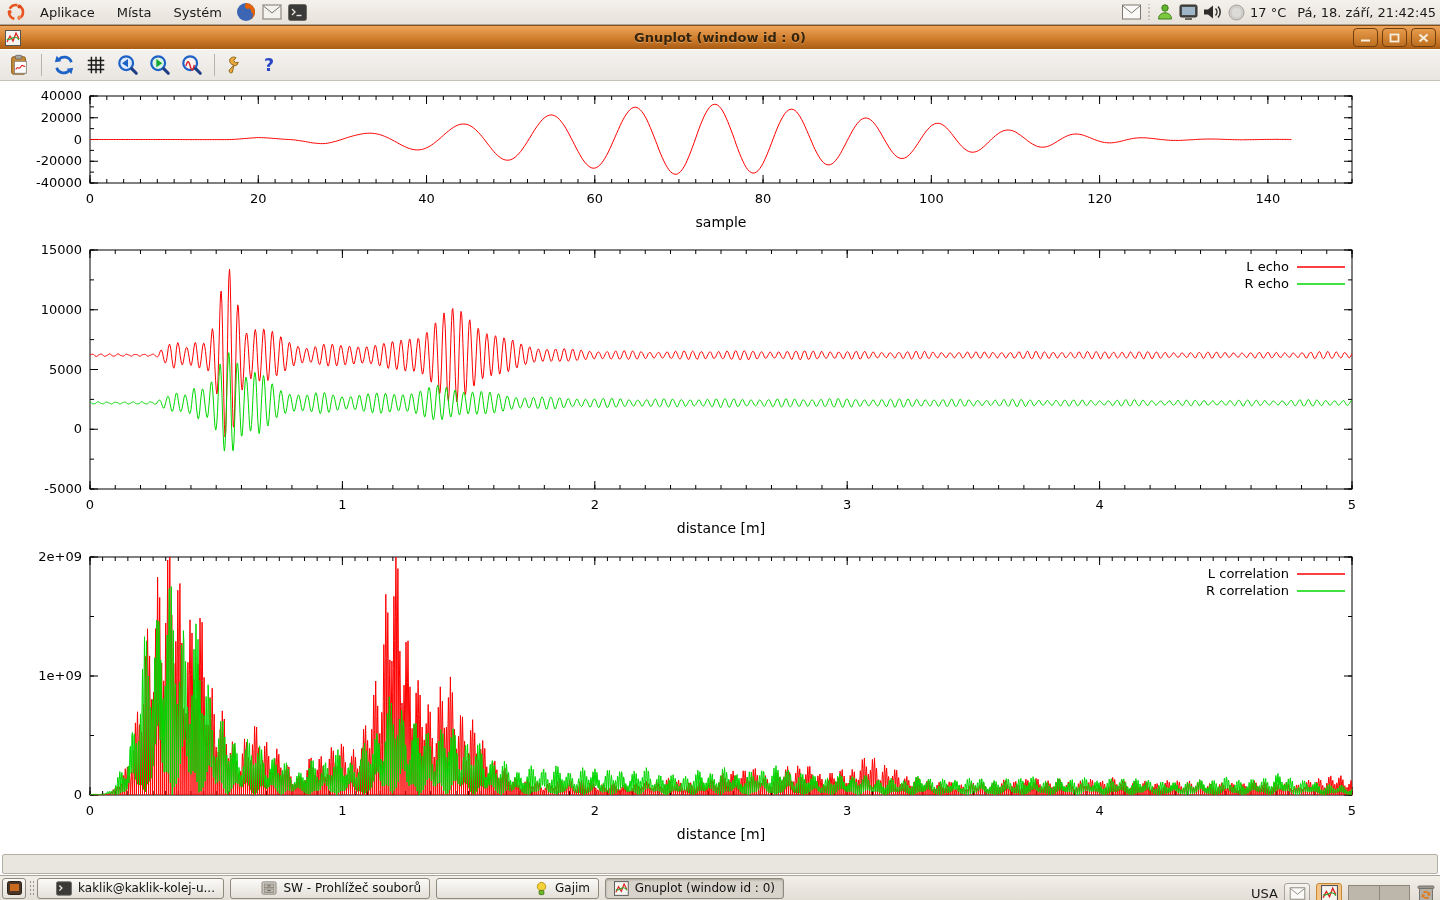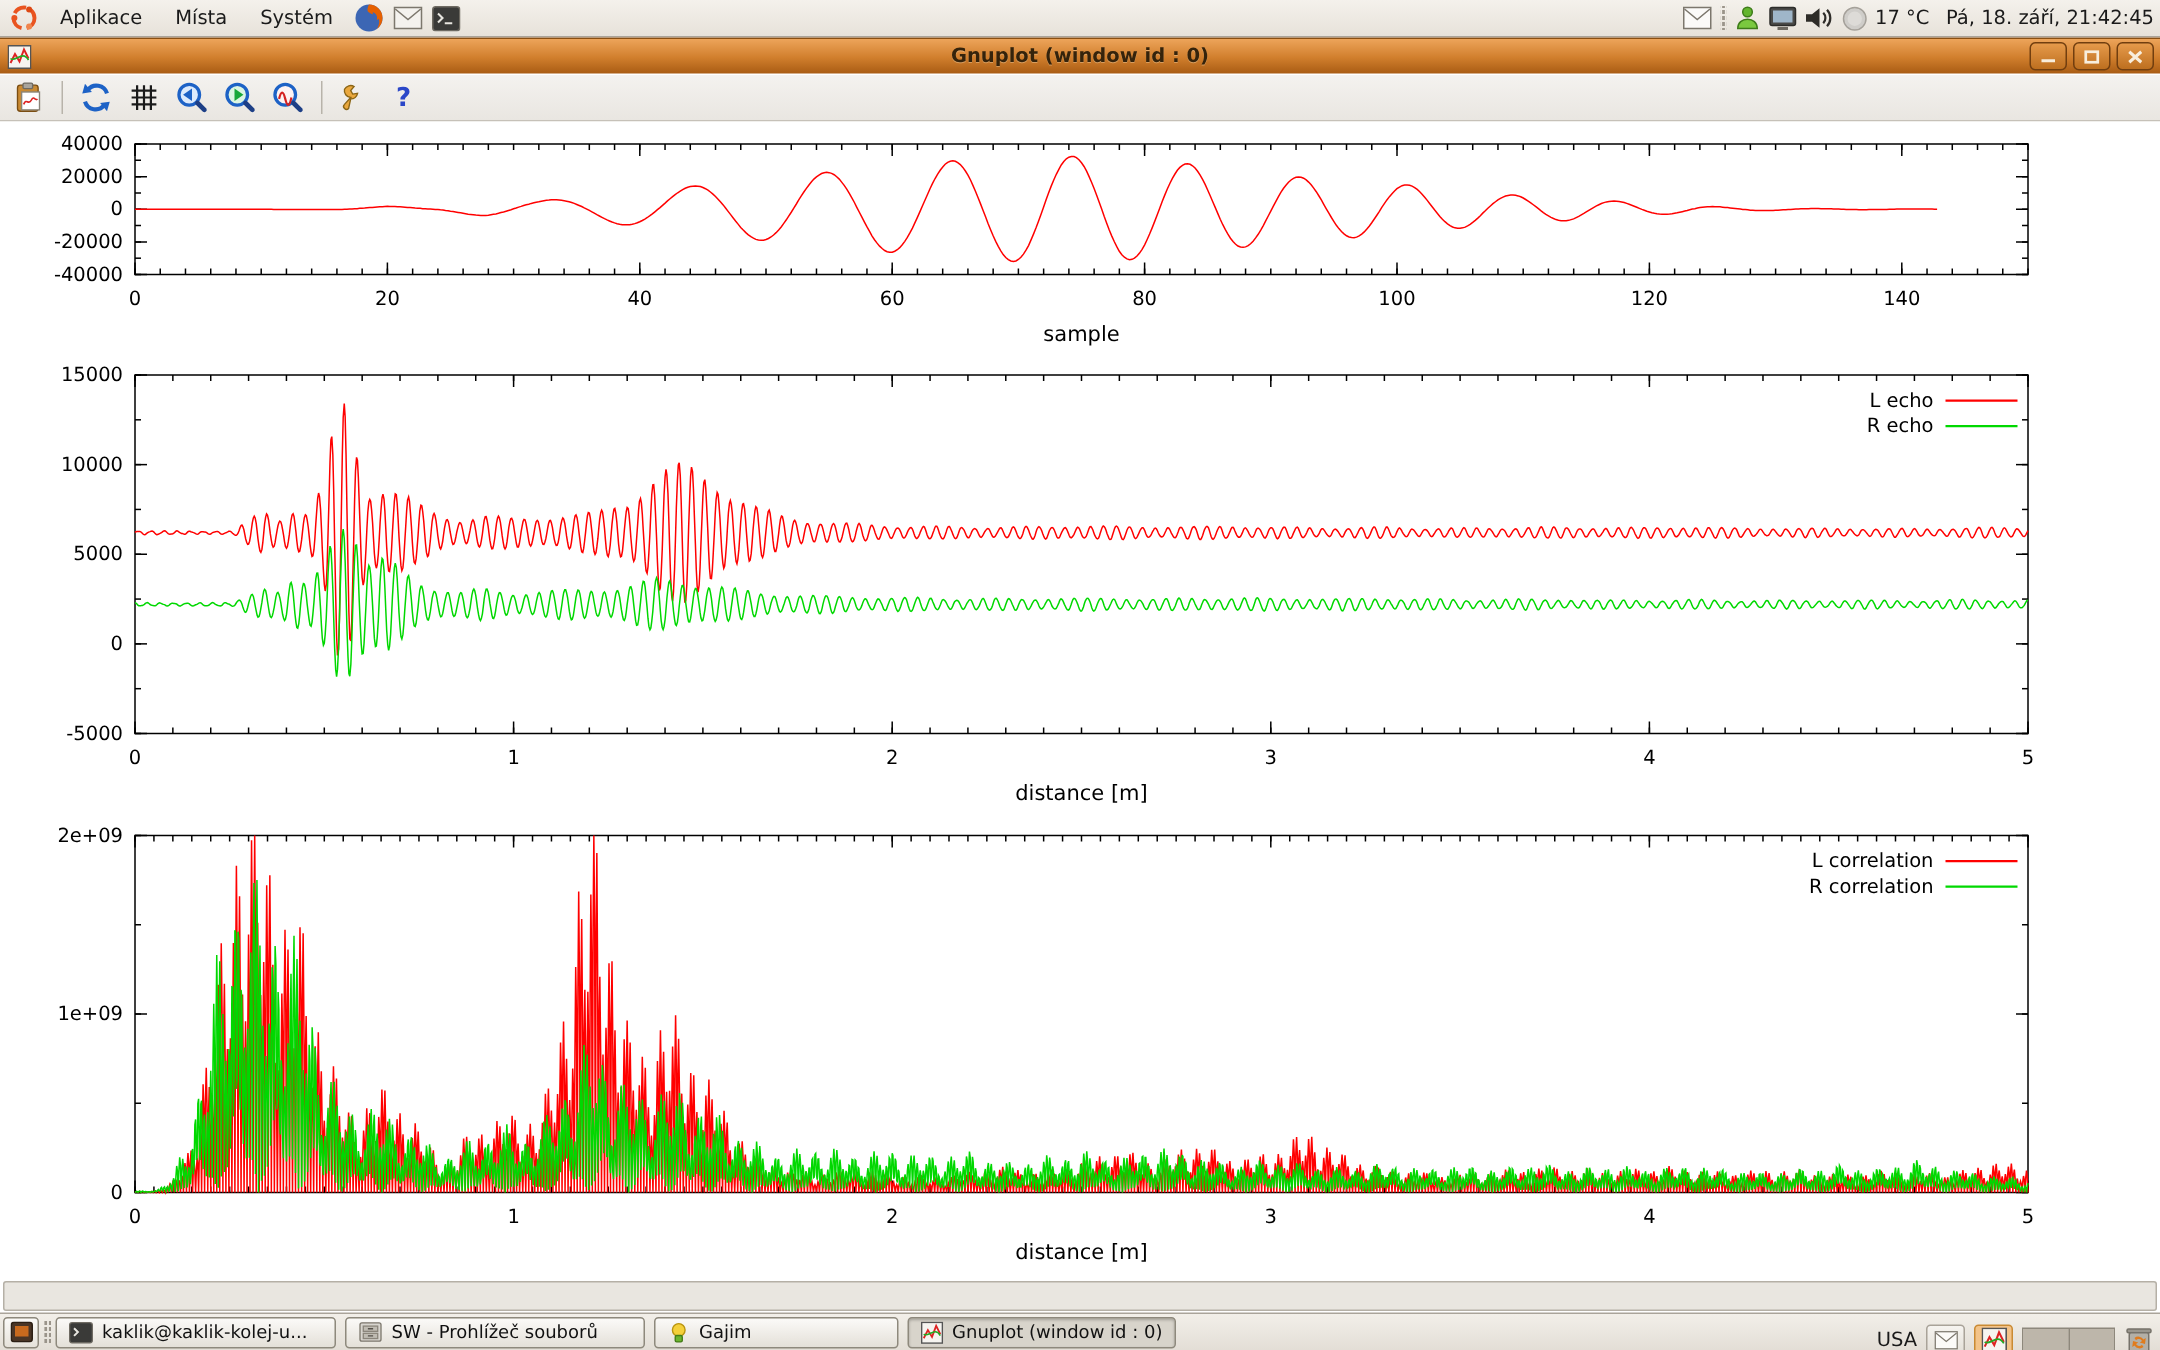--- a/index.html
+++ b/index.html
@@ -43,21 +43,21 @@
   
   .taskbar{position:absolute;left:0;top:875px;width:1440px;height:25px;
     background:linear-gradient(#f2efe9,#e3ded6);border-top:1px solid #aaa49a;
     display:flex;align-items:center;font-size:12px;}
   .show-desktop{width:24px;height:21px;margin-left:2px;border:1px solid #8e897d;border-radius:3px;
     background:linear-gradient(#fbfaf8,#e6e2da);display:flex;align-items:center;justify-content:center;}
   .tb-handle{width:5px;height:16px;margin:0 3px;
     background-image:radial-gradient(#9a948a 1px,transparent 1px);background-size:3px 4px;}
   .taskbtn{height:21px;border:1px solid #8e897d;border-radius:3px;margin-right:6px;
     background:linear-gradient(#fbfaf8,#e4e0d8);display:flex;align-items:center;gap:6px;
-    padding:0 8px;overflow:hidden;white-space:nowrap;color:#111;}
+    padding:0 8px;overflow:hidden;white-space:nowrap;color:#111;justify-content:flex-end;}
   .taskbtn.pressed{background:#d8d4cb;box-shadow:inset 0 1px 2px rgba(0,0,0,.25);}
   .tb-right{position:absolute;right:4px;top:0;height:35px;display:flex;align-items:center;gap:6px;}
   .kbd-ind{font-size:13px;color:#1a1a1a;}
   .tray-btn{width:26px;height:21px;border:1px solid #a9a399;border-radius:3px;
     background:linear-gradient(#f6f4f0,#e2ded6);display:flex;align-items:center;justify-content:center;}
   .tray-btn.hl{background:#f3c388;border-color:#c98a33;}
   .ws-switch{display:flex;height:18px;border:1px solid #8e887c;}
   .ws-cell{width:30px;height:100%;background:#bdb6aa;}
   .ws-cell+.ws-cell{border-left:1px solid #8e887c;}
   text{user-select:none;}

